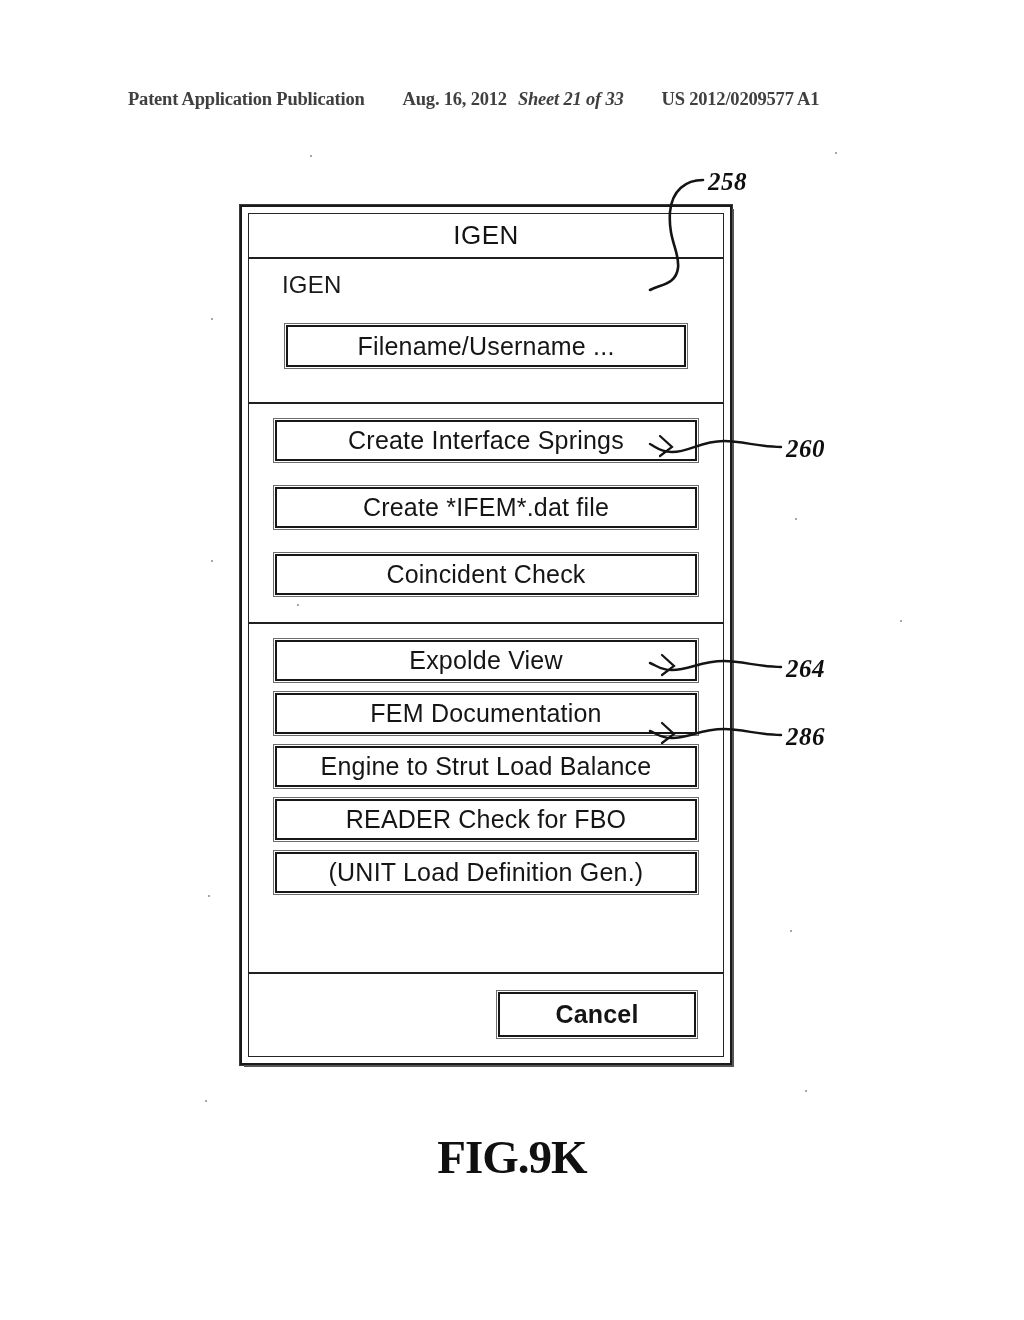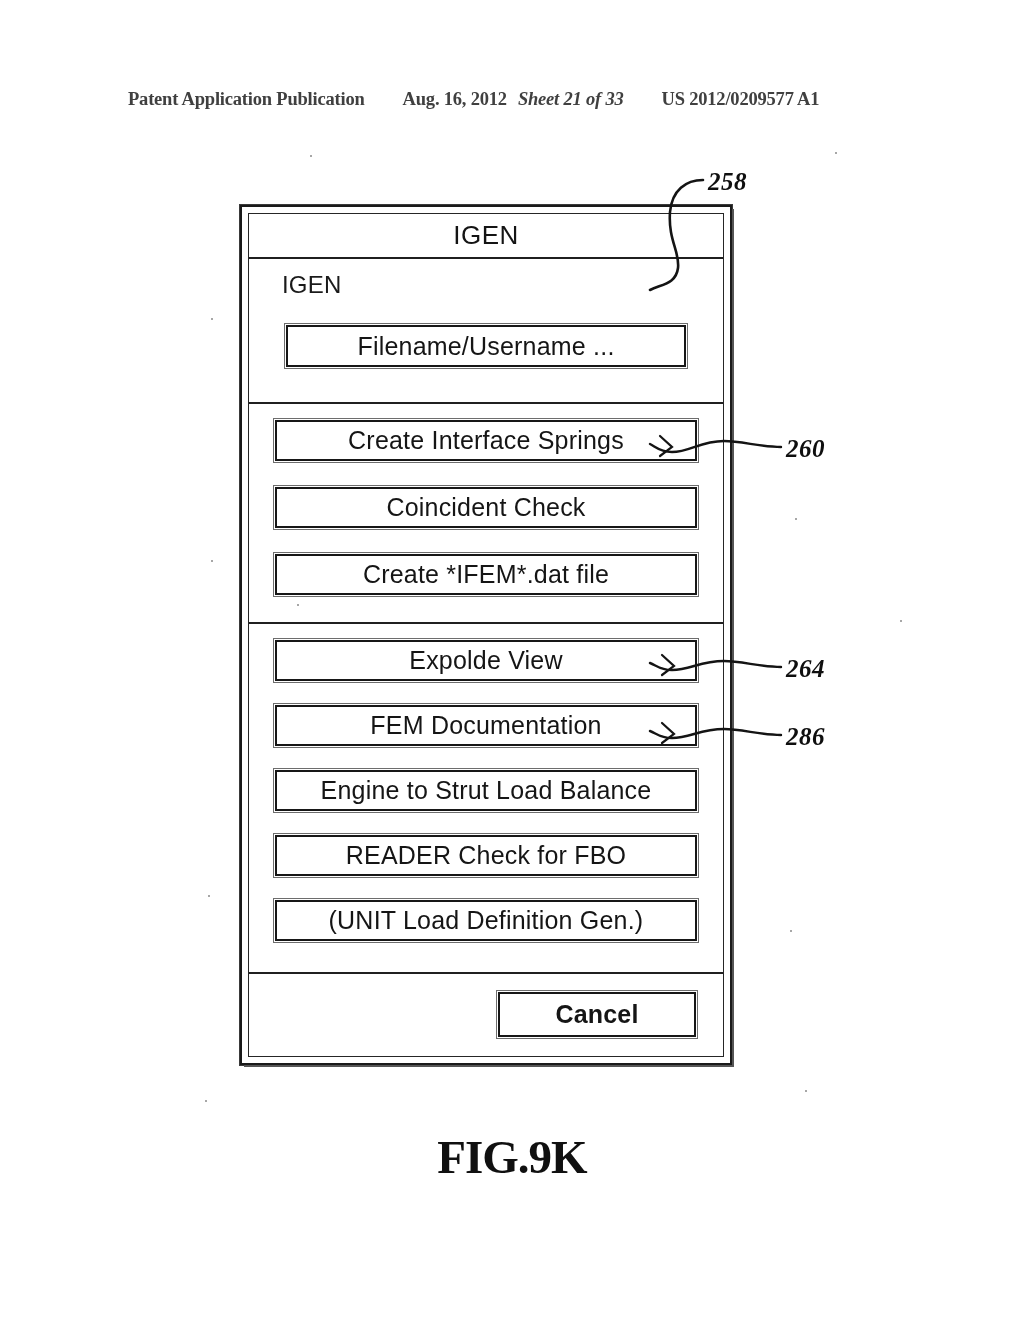--- a/index.html
+++ b/index.html
@@ -123,21 +123,21 @@
     cursor: pointer;
   }
   .btn-filename {
     width: 400px;
     margin: 26px auto 0 auto;
     height: 42px;
     line-height: 36px;
   }
   .btn-row { margin-bottom: 26px; }
   .btn-row:last-child { margin-bottom: 0; }
-  .btn-tight { margin-bottom: 24px; }
+  .btn-tight { margin-bottom: 12px; }
 
   .btn-cancel {
     width: 198px;
     height: 45px;
     line-height: 39px;
     font-weight: bold;
     margin-left: auto;
     margin-right: 1px;
   }
   .footer-row {
@@ -207,22 +207,22 @@
       <span class="titlebar-text">IGEN</span>
     </div>
 
     <div class="panel panel-top">
       <div class="panel-label">IGEN</div>
       <button class="btn btn-filename">Filename/Username ...</button>
     </div>
 
     <div class="panel panel-group1">
       <button class="btn btn-row">Create Interface Springs</button>
+      <button class="btn btn-row">Create *IFEM*.dat file</button>
       <button class="btn btn-row">Coincident Check</button>
-      <button class="btn btn-row">Create *IFEM*.dat file</button>
     </div>
 
     <div class="panel panel-group2">
       <button class="btn btn-tight">Expolde View</button>
       <button class="btn btn-tight">FEM Documentation</button>
       <button class="btn btn-tight">Engine to Strut Load Balance</button>
       <button class="btn btn-tight">READER Check for FBO</button>
       <button class="btn">(UNIT Load Definition Gen.)</button>
     </div>
 

